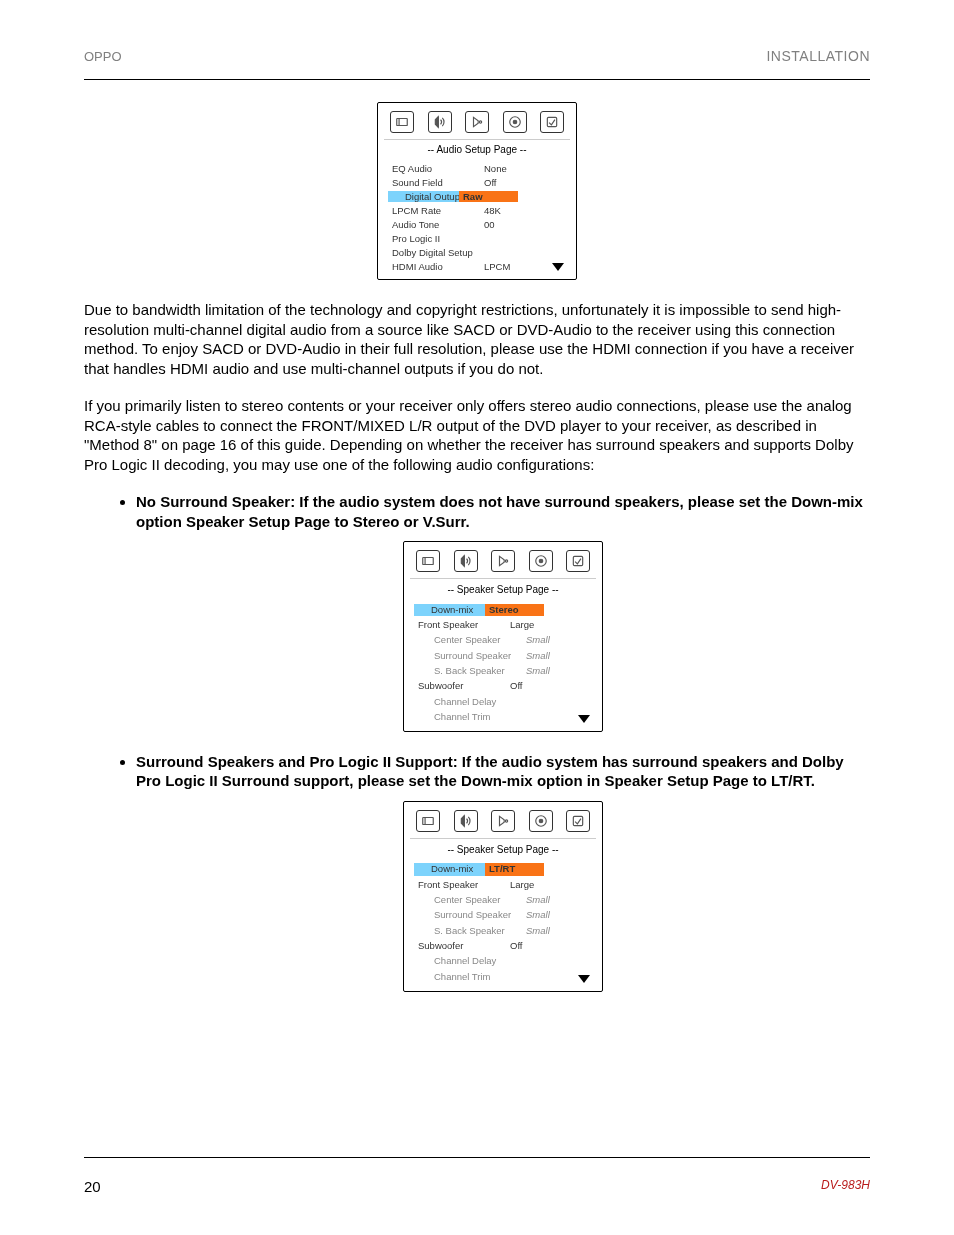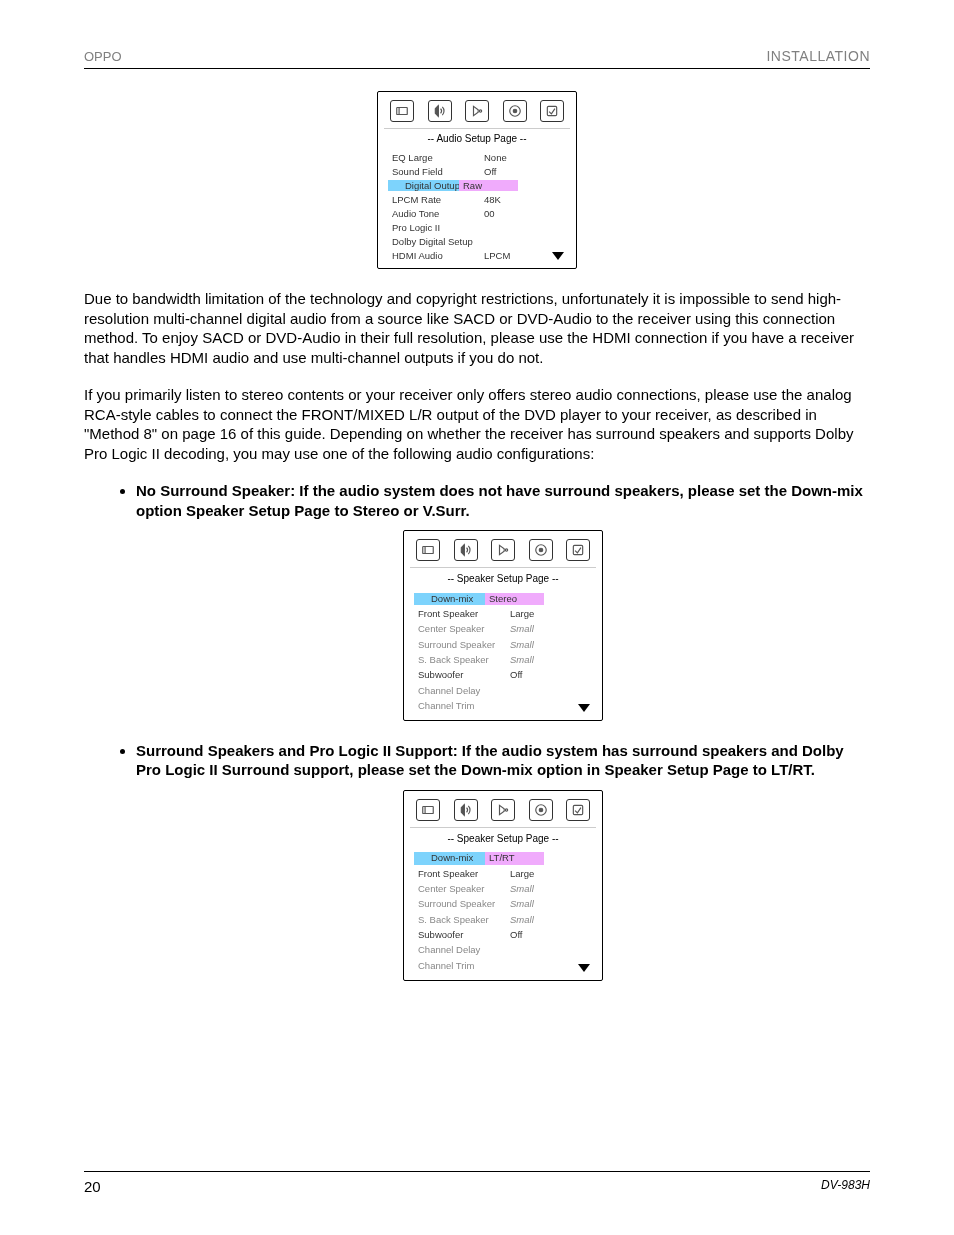--- a/index.html
+++ b/index.html
@@ -1,43 +1,43 @@
 <!DOCTYPE html>
 <html><head>
   <meta charset="utf-8">
   <style>
     * { margin:0; padding:0; box-sizing:border-box; }
     body { background:#fff; font-family:Arial,Helvetica,sans-serif; font-size:15px; color:#000; width:954px; }
     .page { padding:48px 84px 60px 84px; }
-    .header-row { display:flex; justify-content:space-between; align-items:flex-end; border-bottom:1px solid #000; padding-bottom:4px; margin-bottom:22px; }
+    .header-row { display:flex; justify-content:space-between; align-items:flex-end; border-bottom:1px solid #000; padding-bottom:15px; margin-bottom:22px; }
     .header-left { font-size:13px; color:#808080; }
     .header-right { font-size:14px; color:#808080; text-transform:uppercase; letter-spacing:0.5px; }
     .osd-panel { width:200px; border:1.5px solid #000; border-radius:2px; padding:6px; margin:0 auto 20px auto; background:#fff; }
     .osd-tabs { display:flex; justify-content:space-between; padding:2px 6px 6px 6px; }
     .osd-tab { width:24px; height:22px; border:1px solid #333; border-radius:3px; display:flex; align-items:center; justify-content:center; }
     .osd-tab svg { display:block; }
     .osd-title { text-align:center; font-size:10px; padding:4px 0; border-top:1px solid #ccc; }
     .osd-body { font-size:9.5px; padding:2px 2px 0 2px; position:relative; }
     .osd-row { display:flex; justify-content:flex-start; padding:1.5px 6px; }
     .osd-row .lbl { width:92px; color:#333; }
-    .osd-row .lbl.grey { color:#888; }
+    .osd-row .lbl.grey { color:#888;margin-left:16px; }
     .osd-row .val { width:55px; color:#333; }
     .osd-row .val.grey { color:#888;font-style:italic; }
     .osd-row.hl .lbl { background:#7dd3fc; padding-left:17px; margin-left:-4px; width:75px; }
-    .osd-row.hl .val { background:#f0abfc; padding-left:4px; margin-left:-4px; width:59px; }
+    .osd-row.hl .val { background:#f97316; padding-left:4px; margin-left:-4px; width:59px;font-weight:bold; }
     .osd-arrow { position:absolute; right:6px; bottom:2px; width:0; height:0; border-left:6px solid transparent; border-right:6px solid transparent; border-top:8px solid #000; }
     .para { margin:0 0 18px 0; line-height:1.3; }
     .section-title { font-weight:bold; font-style:italic; font-size:15px; margin:22px 0 8px 0; }
     ul.bul { margin:10px 0 14px 36px; }
     ul.bul li { margin:0 0 8px 16px; line-height:1.3; }
     .b { font-weight:bold; }
     .notb { font-weight:bold; }
     .bullet-osd { margin:10px 0 16px 0; }
-    .footer-row { position:absolute; left:84px; right:84px; bottom:40px; display:flex; justify-content:space-between; align-items:flex-start; border-top:1px solid #000; padding-top:6px; }
-    .footer-right { font-style:italic; font-size:12px; color:#000000; text-align:right; }
+    .footer-row { position:absolute; left:84px; right:84px; bottom:40px; display:flex; justify-content:space-between; align-items:flex-start; border-top:1px solid #000; padding-top:20px; }
+    .footer-right { font-style:italic; font-size:12px; color:#b91c1c; text-align:right; }
     .page-wrap { position:relative; min-height:1235px; }
   </style>
 </head>
 <body>
 
 <div class="page-wrap">
 <div class="page">
 
   <div class="header-row">
     <div class="header-left">OPPO</div>
@@ -76,21 +76,21 @@
             <span class="osd-tab">
               <svg width="14" height="14" viewBox="0 0 24 24" fill="none" stroke="#555" stroke-width="2">
                 <rect x="4" y="4" width="16" height="16" rx="2"></rect>
                 <polyline points="7,13 11,17 17,8"></polyline>
               </svg>
             </span>
           </div>
           <div class="osd-title">-- Audio Setup Page --</div>
           <div class="osd-body">
             <div class="osd-row">
-              <span class="lbl">EQ Large</span>
+              <span class="lbl">EQ Audio</span>
               <span class="val">None</span>
             </div>
             <div class="osd-row">
               <span class="lbl">Sound Field</span>
               <span class="val">Off</span>
             </div>
             <div class="osd-row hl">
               <span class="lbl">Digital Outupt</span>
               <span class="val">Raw</span>
             </div>

